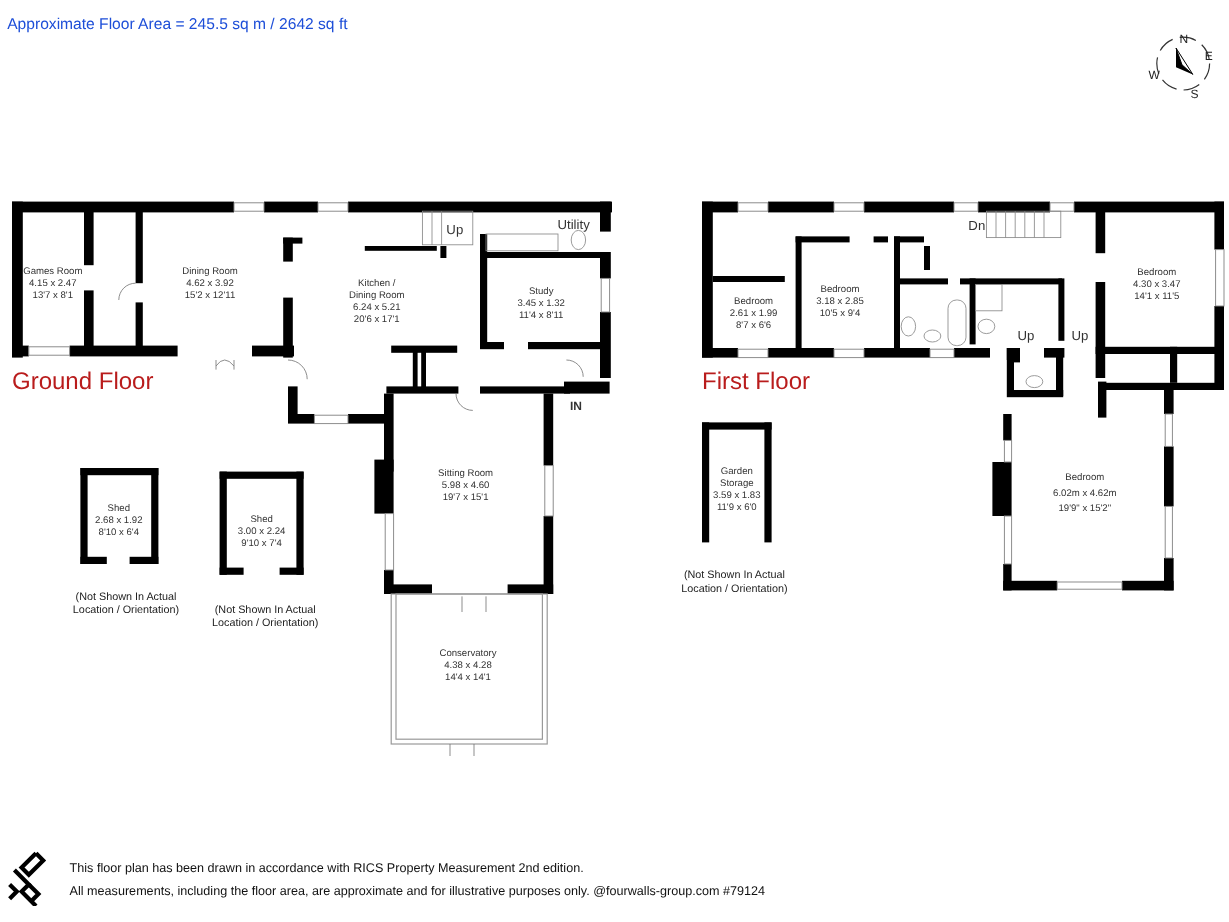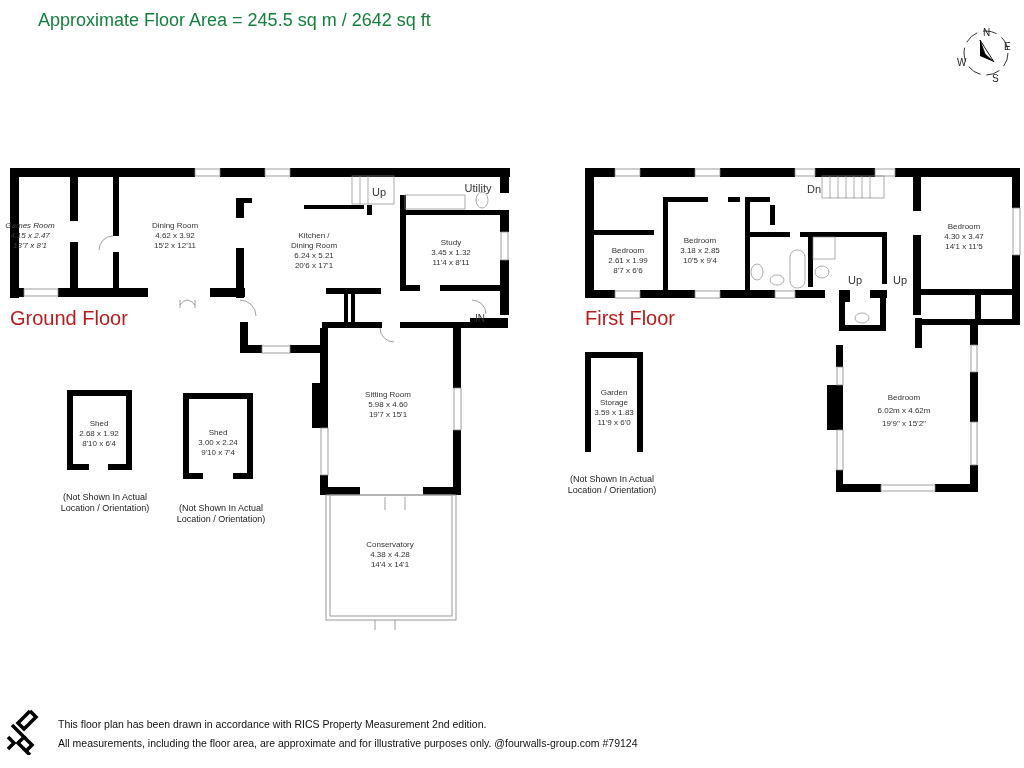--- a/index.html
+++ b/index.html
@@ -1,17 +1,17 @@
 <!DOCTYPE html>
 <html><head>
 <meta charset="utf-8">
 <style>
   html, body { margin:0; padding:0; background:#ffffff; }
   body { width:1024px; height:768px; position:relative; overflow:hidden; font-family:"Liberation Sans", sans-serif; color:#111; }
-  .hdr { position:absolute; left:6px; top:12px; font-size:18px; line-height:16px; color:#15803d;margin-left:32px; }
+  .hdr { position:absolute; left:6px; top:12px; font-size:13px; line-height:16px; color:#1d4ed8; }
   .compass { position:absolute; left:955px; top:22px; width:62px; height:62px; }
   .floor-label { position:absolute; font-size:20px; color:#b91c1c; }
   .plan { position:absolute; left:0; top:0; width:1024px; height:768px; }
   .room-label { position:absolute; text-align:center; font-size:8px; line-height:10px; color:#333; transform:translateX(-50%); white-space:nowrap; }
   .small-label { position:absolute; font-size:11px; color:#333; transform:translateX(-50%); white-space:nowrap; }
   .note { position:absolute; text-align:center; font-size:9px; line-height:11px; color:#222; transform:translateX(-50%); white-space:nowrap; }
   .footer { position:absolute; left:58px; top:715px; font-size:10.5px; line-height:19px; color:#111; }
   .logo { position:absolute; left:4px; top:707px; width:36px; height:48px; }
 </style>
 </head>
@@ -214,21 +214,21 @@
     <ellipse cx="862" cy="318" rx="7" ry="5"></ellipse>
     <rect x="813" y="237" width="22" height="22"></rect>
     <ellipse cx="482" cy="200" rx="6" ry="8"></ellipse>
     <rect x="405" y="195" width="60" height="14"></rect>
   </g>
 </svg>
 
 <div class="floor-label" style="left:10px; top:307px;">Ground Floor</div>
 <div class="floor-label" style="left:585px; top:307px;">First Floor</div>
 
-<div class="room-label" style="left:30px; top:221px;font-style:italic;">
+<div class="room-label" style="left:44px; top:221px;">
   <div>Games Room</div>
   <div>4.15 x 2.47</div>
   <div>13'7 x 8'1</div>
 </div>
 <div class="room-label" style="left:175px; top:221px;">
   <div>Dining Room</div>
   <div>4.62 x 3.92</div>
   <div>15'2 x 12'11</div>
 </div>
 <div class="room-label" style="left:314px; top:231px;">
@@ -247,21 +247,21 @@
   <div>5.98 x 4.60</div>
   <div>19'7 x 15'1</div>
 </div>
 <div class="room-label" style="left:390px; top:540px;">
   <div>Conservatory</div>
   <div>4.38 x 4.28</div>
   <div>14'4 x 14'1</div>
 </div>
 <div class="small-label" style="left:450px; top:182px;margin-left:28px;">Utility</div>
 <div class="small-label" style="left:379px; top:186px;">Up</div>
-<div class="small-label" style="left:480px; top:313px; font-size:10px;">IN</div>
+<div class="small-label" style="left:480px; top:334px; font-size:10px;font-weight:bold;">IN</div>
 
 <div class="room-label" style="left:99px; top:419px;">
   <div>Shed</div>
   <div>2.68 x 1.92</div>
   <div>8'10 x 6'4</div>
 </div>
 <div class="note" style="left:105px; top:492px;">
   <div>(Not Shown In Actual</div>
   <div>Location / Orientation)</div>
 </div>

